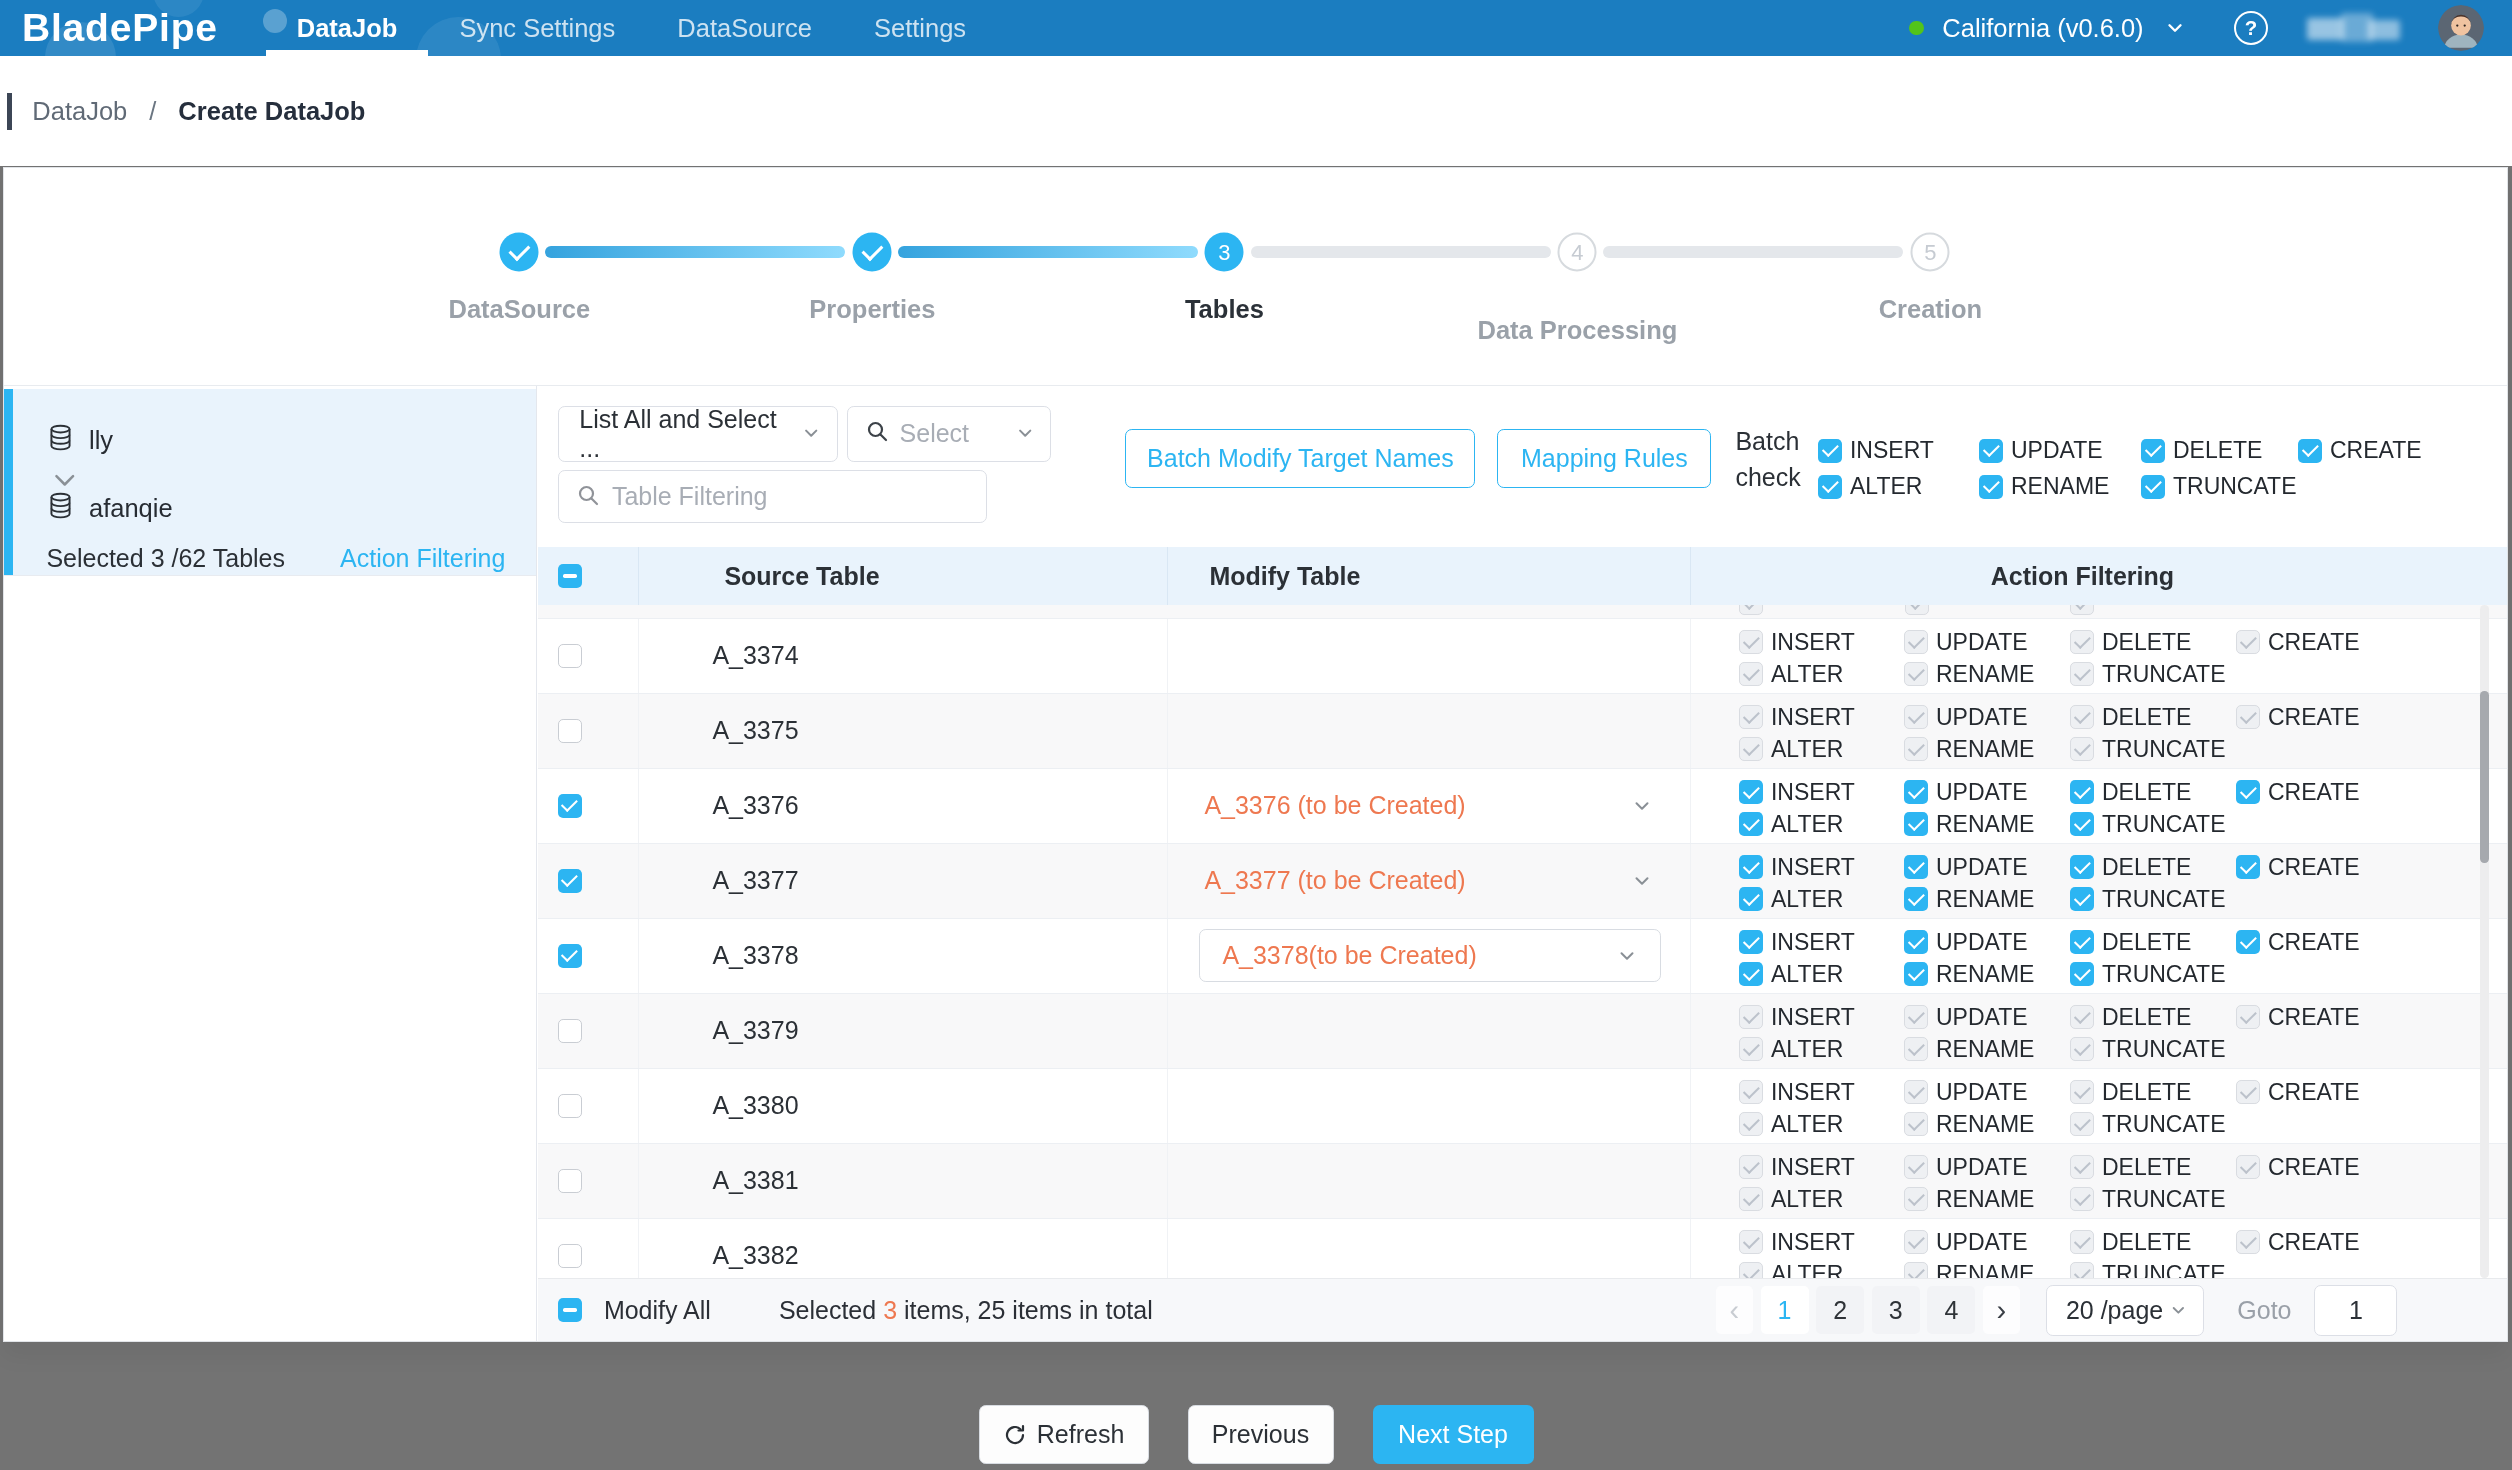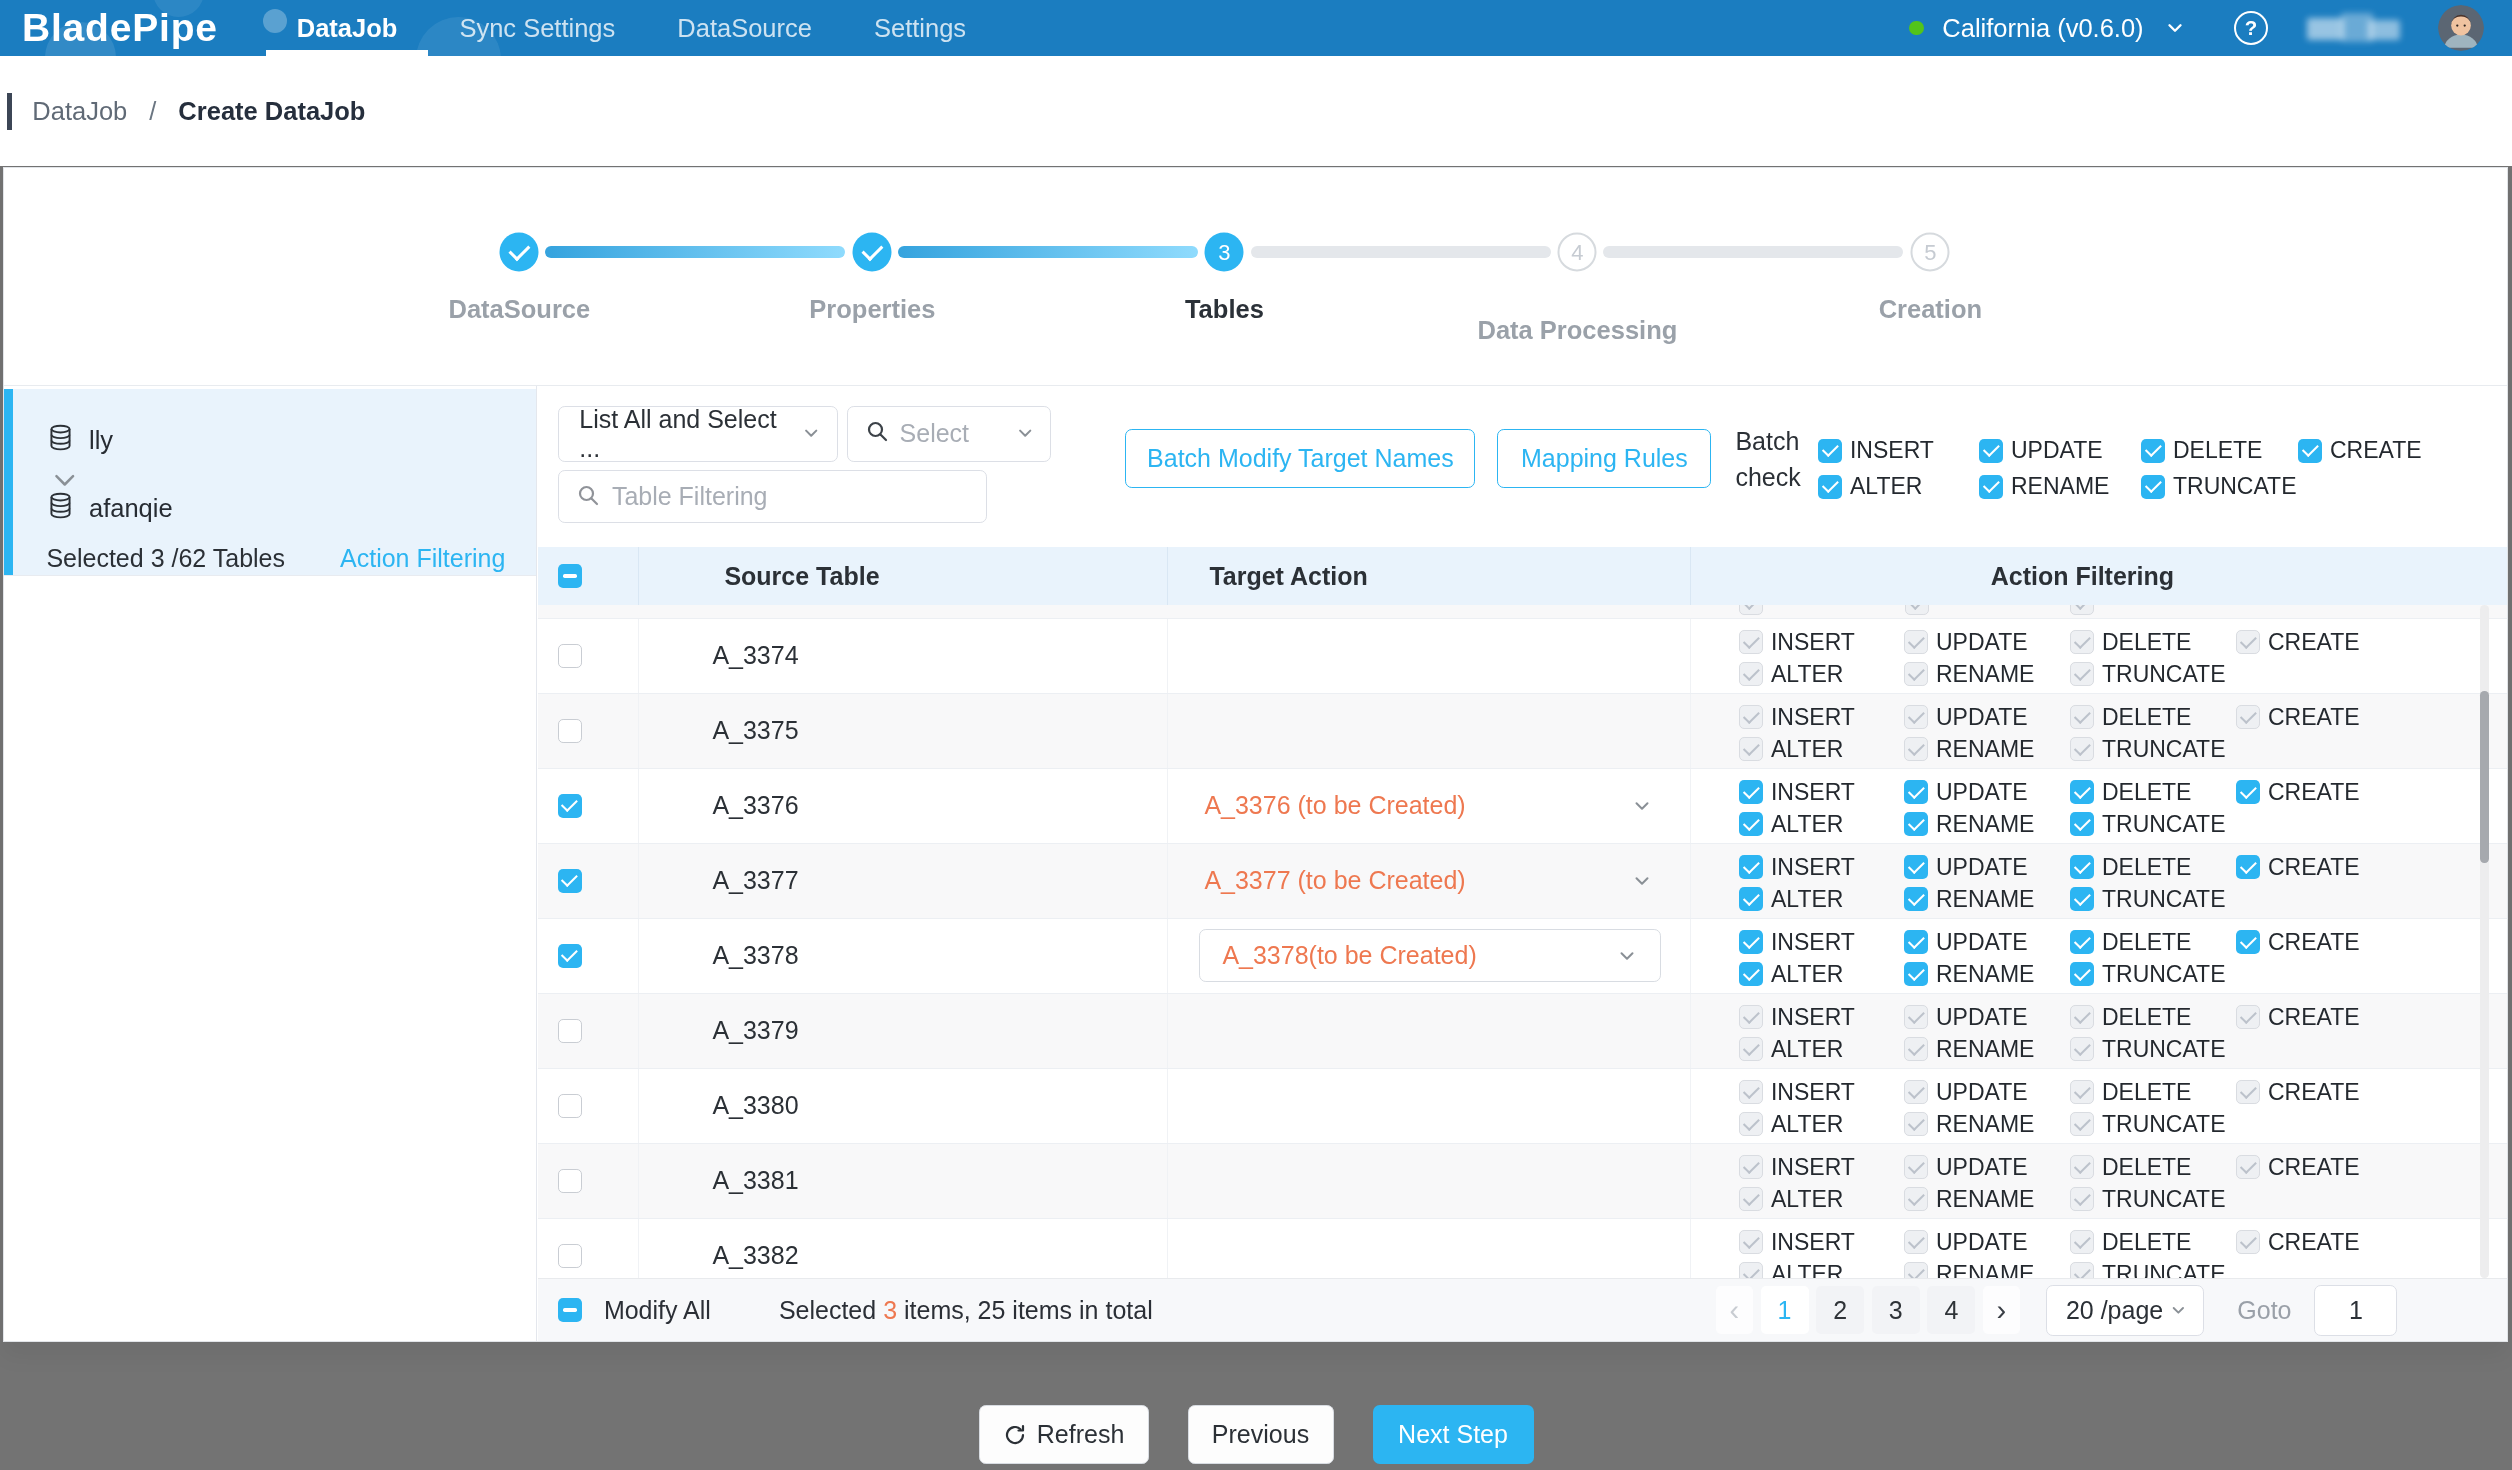--- a/index.html
+++ b/index.html
@@ -313,21 +313,21 @@
               <span class="ag-label">TRUNCATE</span>
             </span>
           </div>
       </div>
 
       <div class="thead">
         <div class="th0">
           <span class="cb ind" style="margin-left:19.5px;"></span>
         </div>
         <div class="th1">Source Table</div>
-        <div class="th2">Target Action</div>
+        <div class="th2">Modify Table</div>
         <div class="th3">Action Filtering</div>
       </div>
 
       <div class="rows">
         <div class="sliver">
           <span class="cb dis" style="left:1201px;"></span>
           <span class="cb dis" style="left:1367px;"></span>
           <span class="cb dis" style="left:1532px;"></span>
         </div>
         <div id="rows-host">

